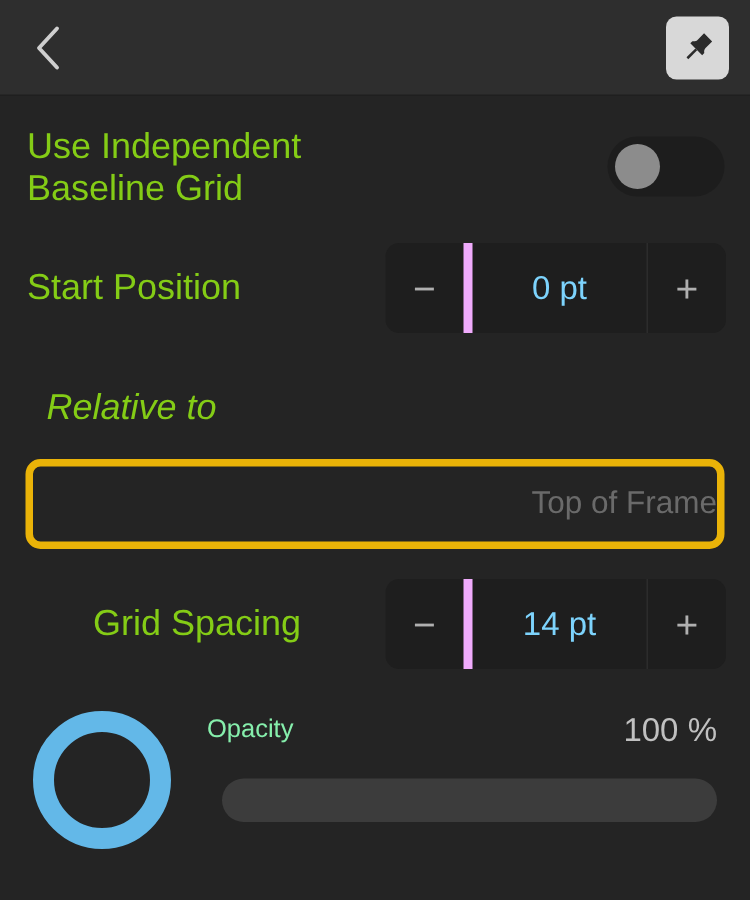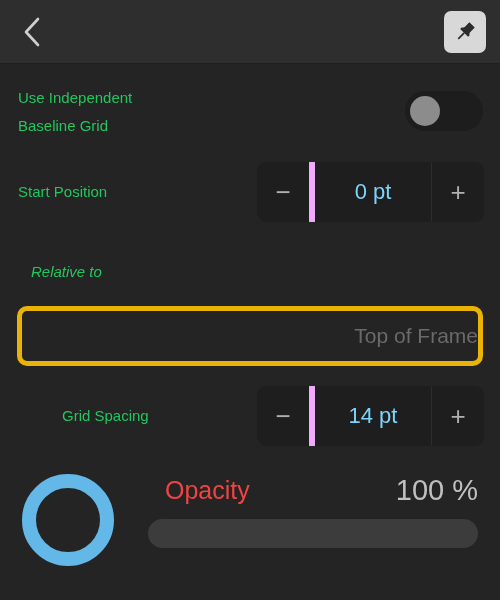--- a/index.html
+++ b/index.html
@@ -65,22 +65,22 @@
     display: flex;
     align-items: center;
     justify-content: center;
     cursor: pointer;
   }
   .pin-btn svg { display: block; }
 
   
   .row-label {
     position: absolute;
-    font-size: 15px;
-    color: #22c55e;
+    font-size: 24px;
+    color: #84cc16;
     line-height: 28px;
     white-space: pre-line;
   }
 
   
   .toggle-label {
     left: 18px;
     top: 84px;
     width: 330px;
   }
@@ -174,30 +174,30 @@
     width: 92px;
     height: 92px;
     border-radius: 50%;
     background: #242424;
     box-sizing: border-box;
     border: 14px solid #63b8e8;
     cursor: pointer;
   }
   .opacity-label {
     position: absolute;
-    left: 165px;
+    left: 138px;
     top: 476px;
-    font-size: 25px;
-    color: #ef4444;
+    font-size: 17px;
+    color: #86efac;
   }
   .opacity-value {
     position: absolute;
     right: 22px;
     top: 474px;
-    font-size: 29px;
+    font-size: 22px;
     color: #c0c0c0;
     margin-left: 44px;
   }
   .slider {
     position: absolute;
     left: 148px;
     top: 519px;
     width: 330px;
     height: 29px;
     background: #3c3c3c;

